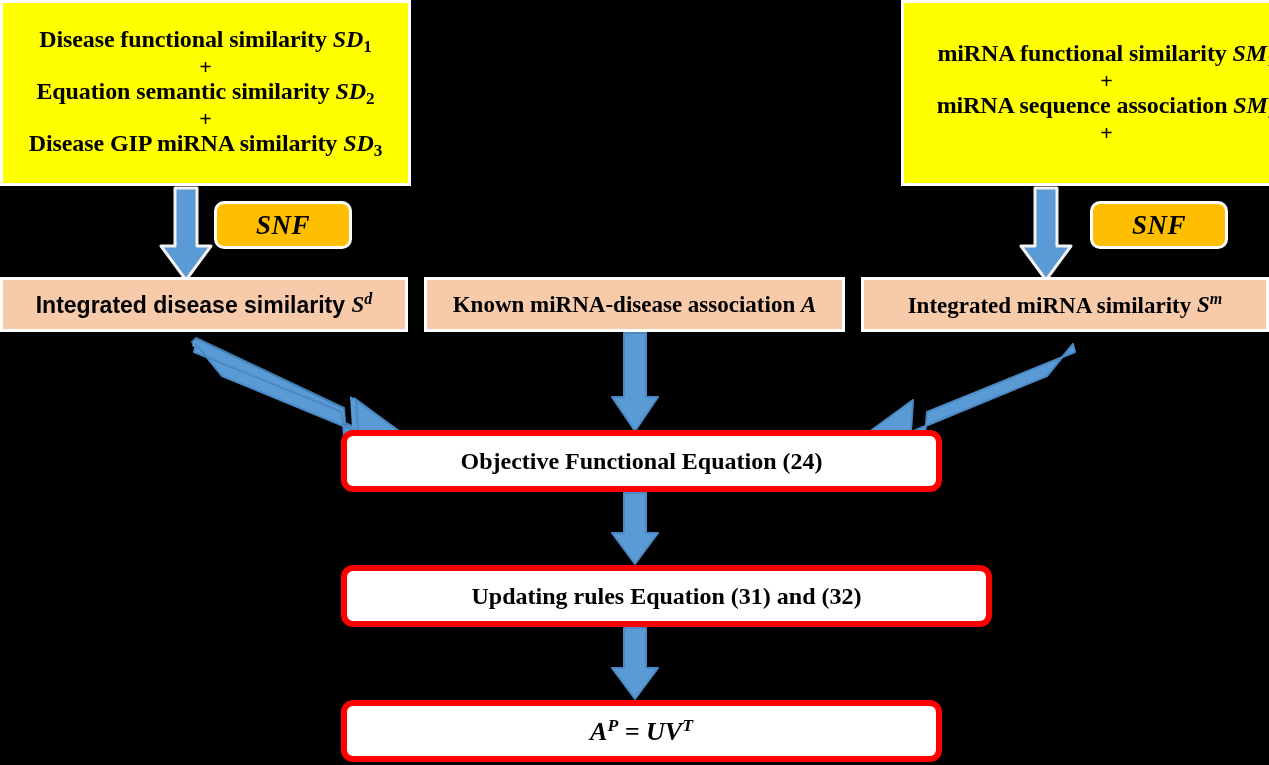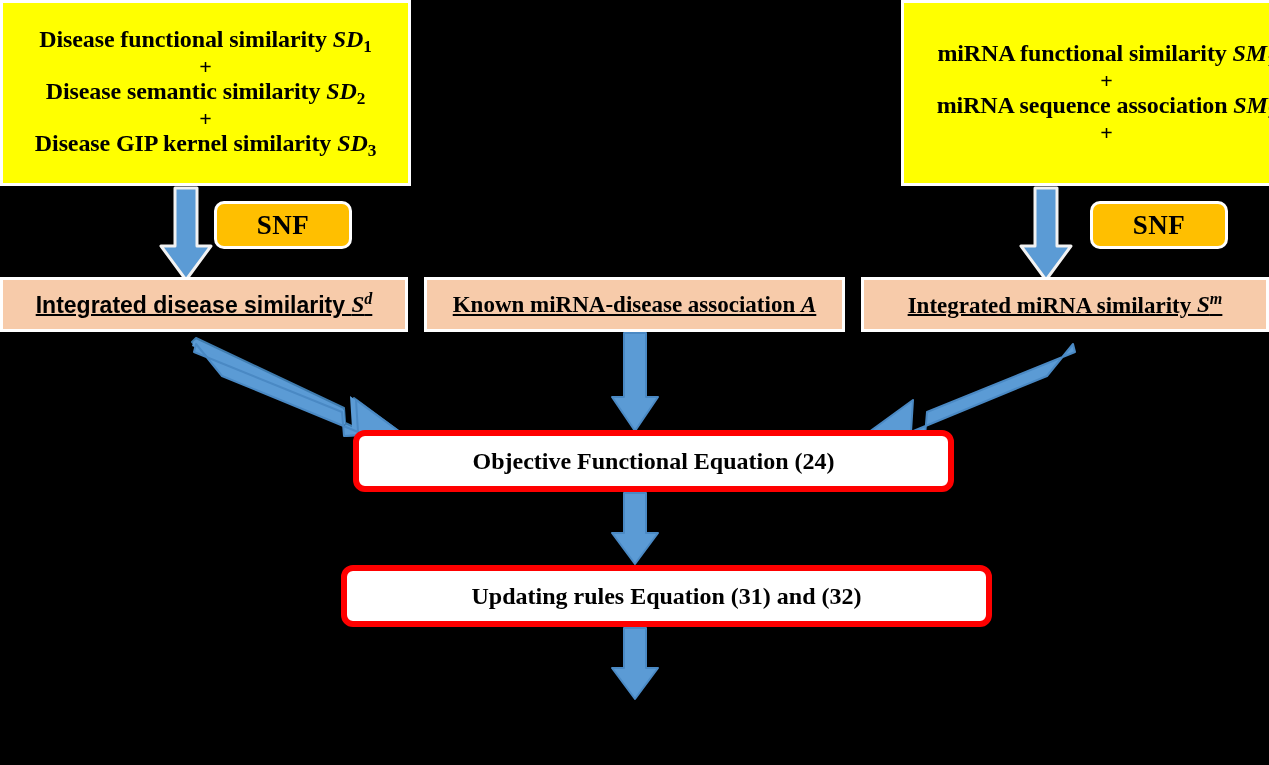--- a/index.html
+++ b/index.html
@@ -70,32 +70,32 @@
   
   .snf-box {
     background: #FFBF00;
     border: 3px solid #FFFFFF;
     border-radius: 10px;
     color: #000000;
     font-family: "Liberation Serif", serif;
     font-weight: bold;
     font-size: 27px;
     letter-spacing: 0.5px;
+    font-style: italic;
   }
 
   
   .peach-box {
     background: #F7CBAA;
     border: 3px solid #FFFFFF;
     color: #000000;
     font-family: "Liberation Serif", serif;
     font-weight: bold;
     font-size: 23px;
     white-space: nowrap;
-    text-decoration: underline;
   }
   .peach-box.sans {
     font-family: "Liberation Sans", sans-serif;
     font-weight: 600;
     font-size: 23px;
   }
   .peach-box.sans .var {
     font-family: "Liberation Serif", serif;
   }
 
@@ -131,25 +131,25 @@
 <body>
 
 <div id="canvas">
 
   <div class="box yellow-box" style="left:0px; top:0px; width:411px; height:186px;">
     <div class="line">
       <span>Disease functional similarity </span><span class="var"><span>SD</span><sub>1</sub></span>
     </div>
     <div class="plus">+</div>
     <div class="line">
-      <span>Disease semantic similarity </span><span class="var"><span>SD</span><sub>2</sub></span>
-    </div>
-    <div class="plus">+</div>
-    <div class="line">
-      <span>Disease GIP kernel similarity </span><span class="var"><span>SD</span><sub>3</sub></span>
+      <span>Equation semantic similarity </span><span class="var"><span>SD</span><sub>2</sub></span>
+    </div>
+    <div class="plus">+</div>
+    <div class="line">
+      <span>Disease GIP miRNA similarity </span><span class="var"><span>SD</span><sub>3</sub></span>
     </div>
   </div>
 
   <div class="box yellow-box" style="left:858px; top:0px; width:411px; height:186px;margin-left:43px;">
     <div class="line">
       <span>miRNA functional similarity </span><span class="var"><span>SM</span><sub>1</sub></span>
     </div>
     <div class="plus">+</div>
     <div class="line">
       <span>miRNA sequence association </span><span class="var"><span>SM</span><sub>2</sub></span>
@@ -210,34 +210,37 @@
       </g>
     </svg>
   </div>
 
   <div class="arrow" style="left:609px; top:333px;">
     <svg width="52" height="102" viewBox="0 0 52 102">
       <polygon points="15,0 37,0 37,64 49,64 26,98 3,64 15,64" fill="#5B9BD5" stroke="#4A89C4" stroke-width="2" stroke-linejoin="round"></polygon>
     </svg>
   </div>
 
-  <div class="box red-box" style="left:341px; top:430px; width:601px; height:62px;margin-left:12px;">
+  <div class="box red-box" style="left:341px; top:430px; width:601px; height:62px;">
     <span>Objective Functional Equation (24)</span>
   </div>
 
   <div class="arrow" style="left:609px; top:493px;">
     <svg width="52" height="74" viewBox="0 0 52 74">
       <polygon points="15,0 37,0 37,40 49,40 26,71 3,40 15,40" fill="#5B9BD5" stroke="#4A89C4" stroke-width="2" stroke-linejoin="round"></polygon>
     </svg>
   </div>
 
   <div class="box red-box" style="left:341px; top:565px; width:651px; height:62px;">
     <span>Updating rules Equation (31) and (32)</span>
   </div>
 
   <div class="arrow" style="left:609px; top:628px;">
     <svg width="52" height="74" viewBox="0 0 52 74">
       <polygon points="15,0 37,0 37,40 49,40 26,71 3,40 15,40" fill="#5B9BD5" stroke="#4A89C4" stroke-width="2" stroke-linejoin="round"></polygon>
     </svg>
   </div>
 
+  <div class="box red-box" style="left:341px; top:700px; width:601px; height:62px;">
+    <span class="formula"><span>A</span><sup>P</sup><span> = </span><span>UV</span><sup>T</sup></span>
+  </div>
 
 </div>
 
 </body></html>

